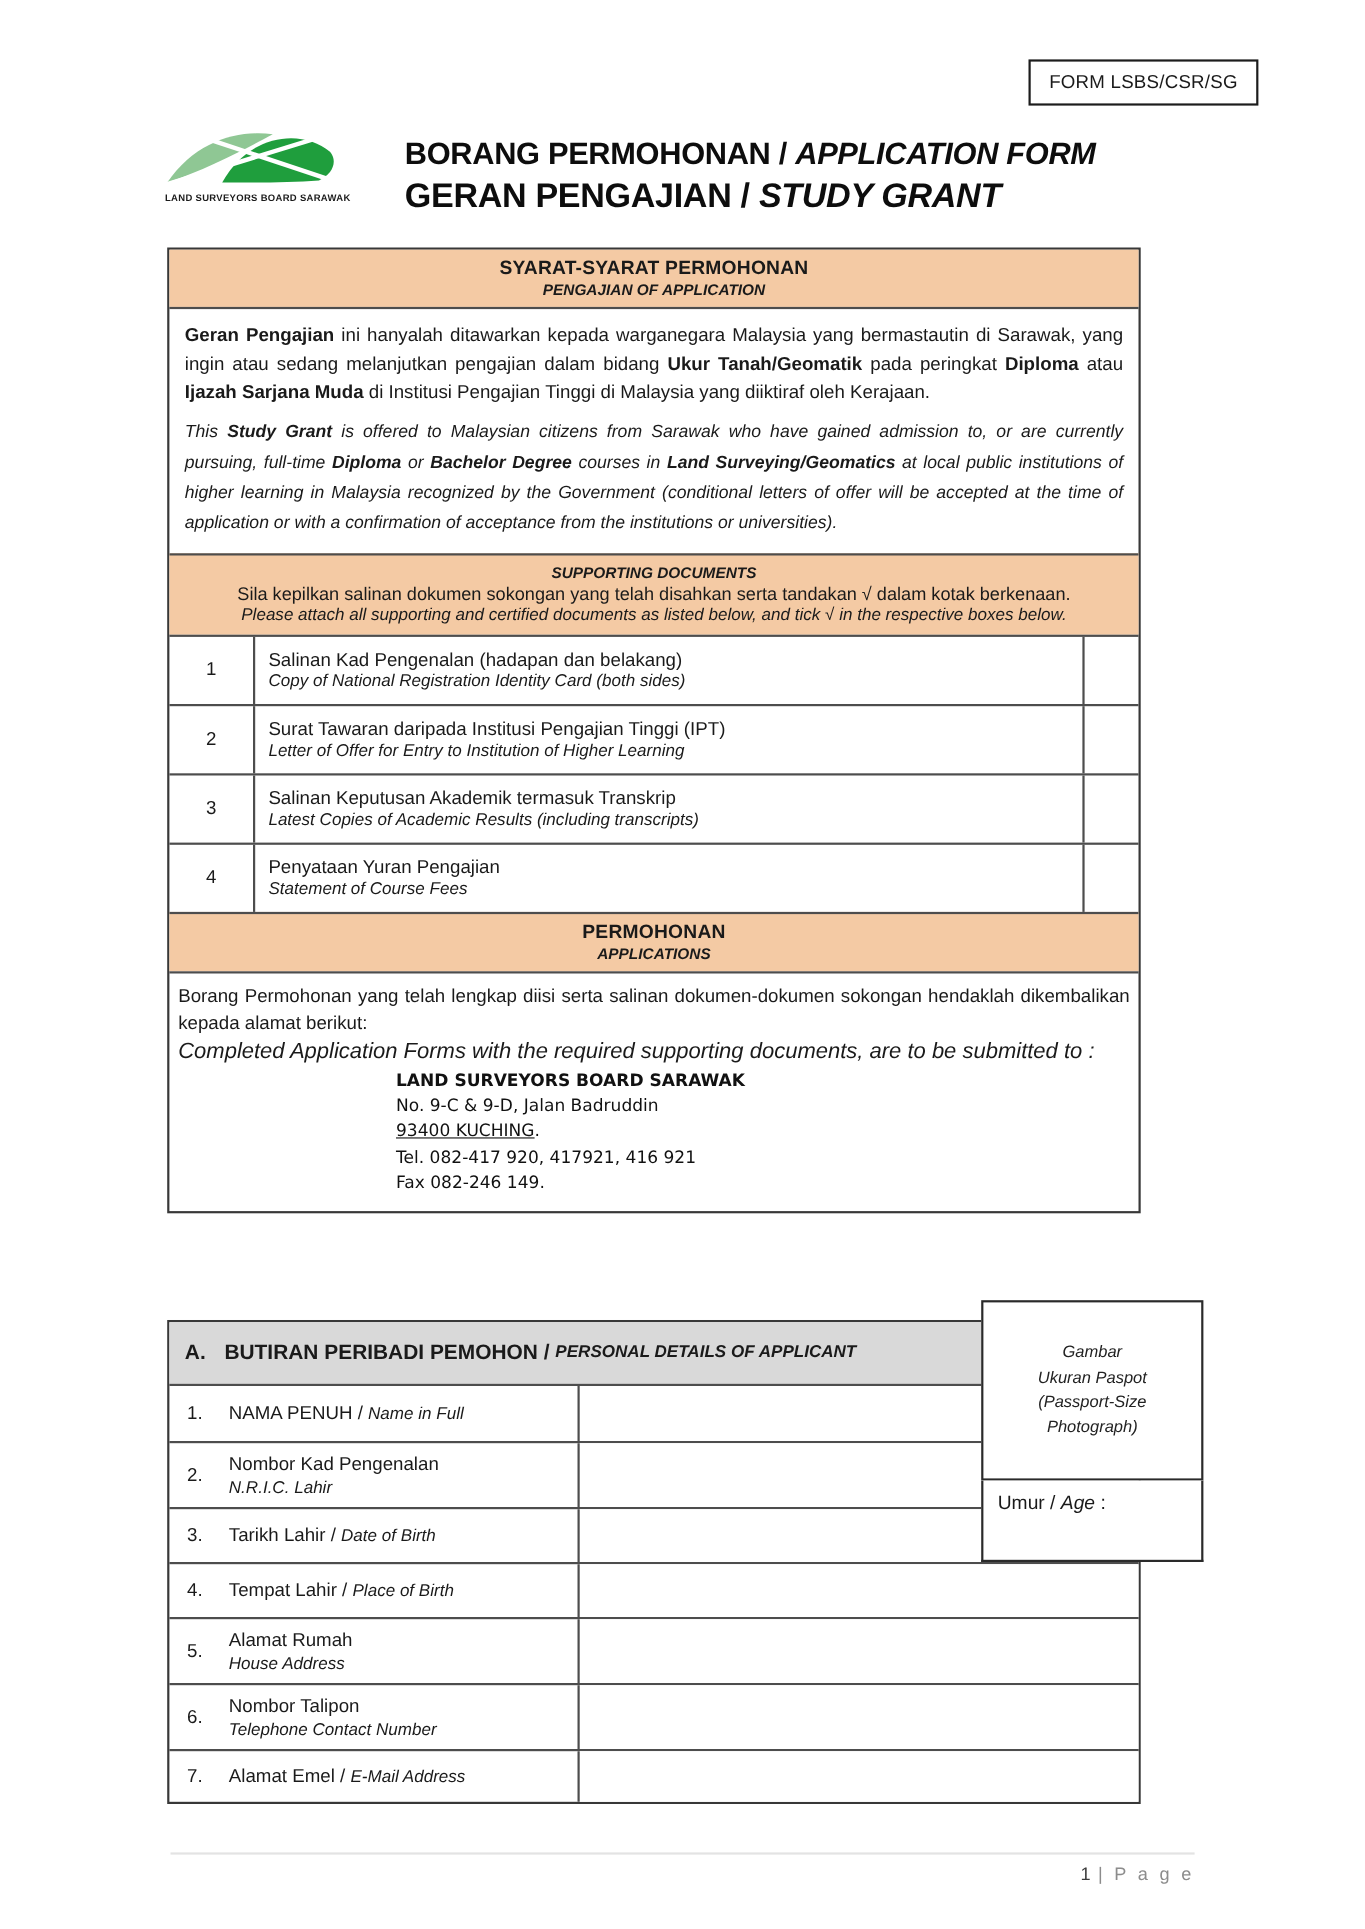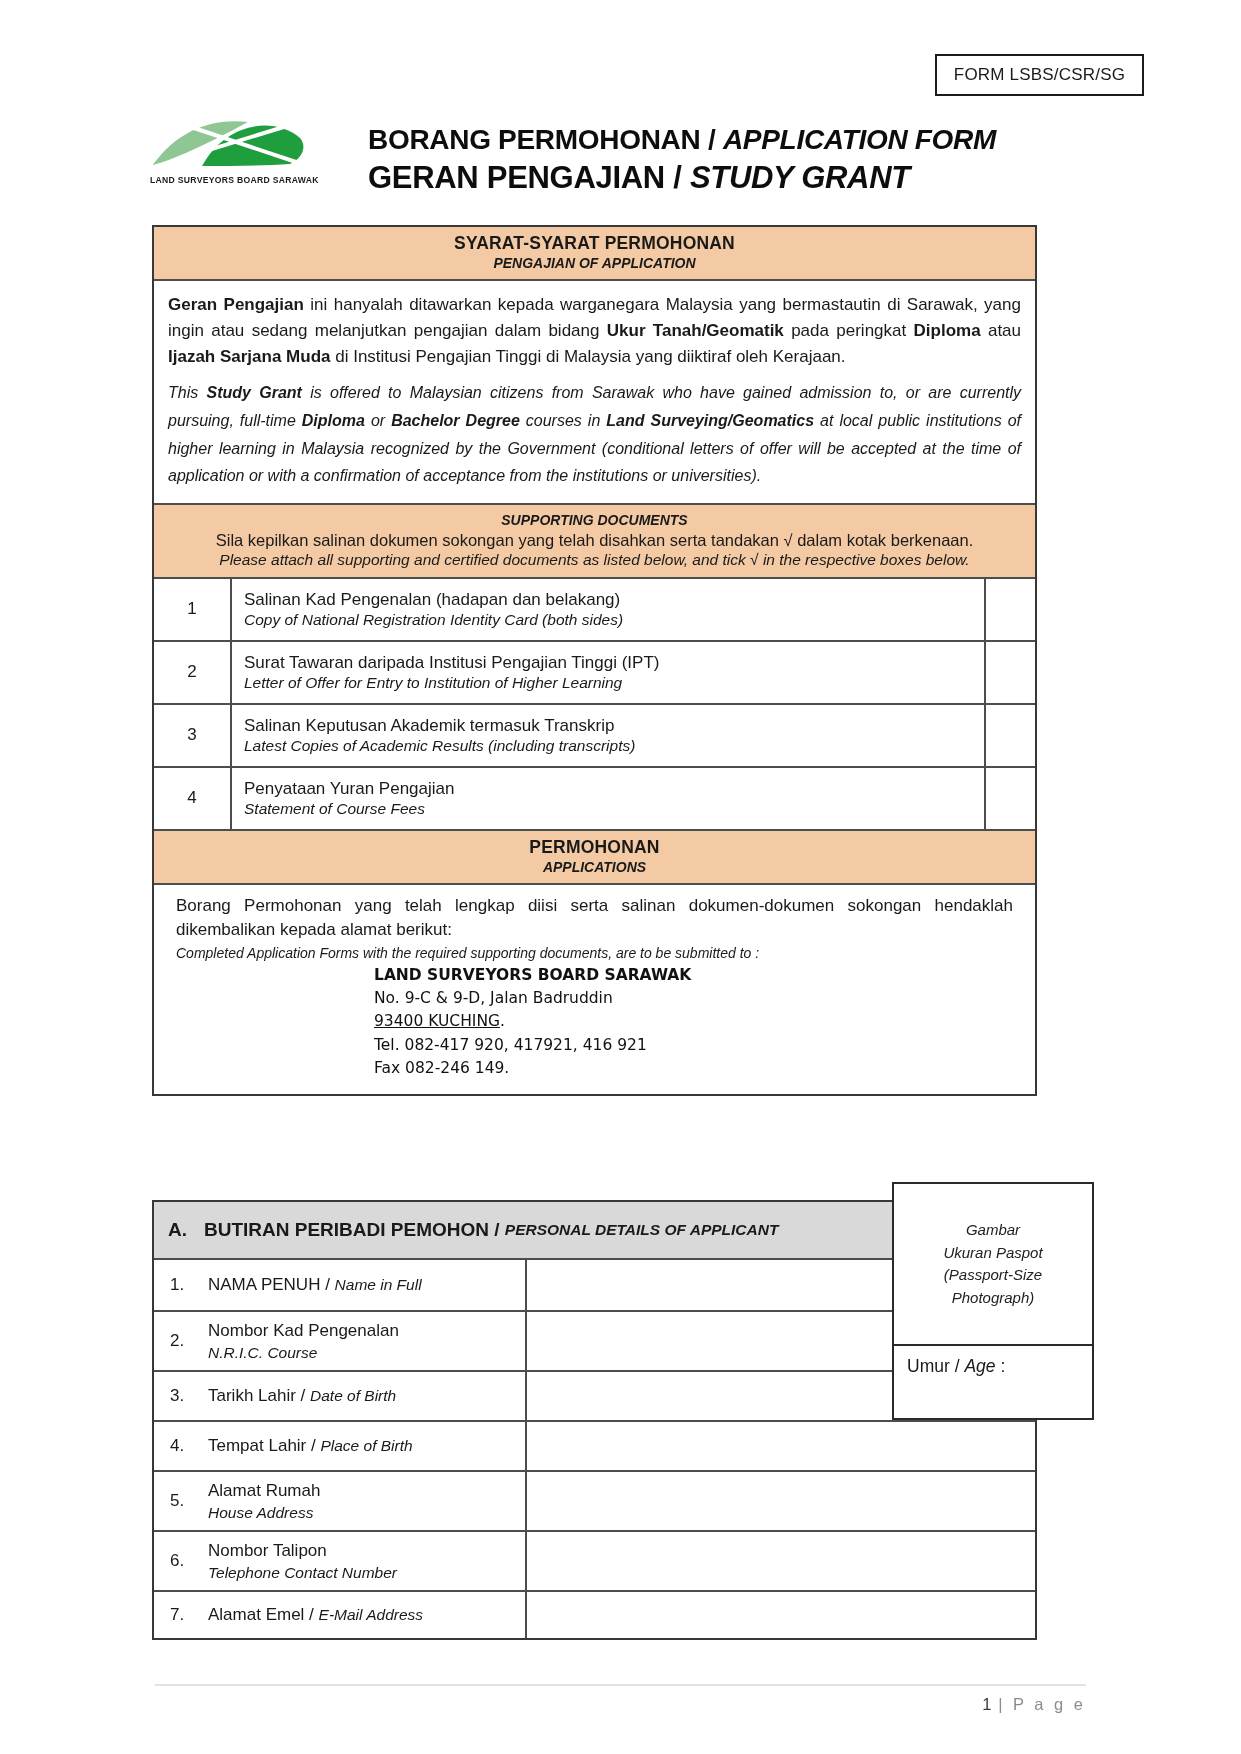--- a/index.html
+++ b/index.html
@@ -43,23 +43,23 @@
   .para-en { font-size:16px; font-style:italic; line-height:1.72; text-align:justify; margin:10px 0 0; }
   .doc-row { display:grid; grid-template-columns:78px 1fr 51px; min-height:61px; }
   .doc-num {
     display:flex; align-items:center; justify-content:center;
     font-size:17px; border-right:2px solid var(--border-dark,#4d4d4d);
   }
   .doc-desc { padding:6px 12px; display:flex; flex-direction:column; justify-content:center; }
   .doc-ms { font-size:17px; }
   .doc-en { font-size:15.5px; font-style:italic; margin-top:1px; }
   .doc-tick { border-left:2px solid var(--border-dark,#4d4d4d); }
-  .apps-body { padding:9px 22px 14px; }
+  .apps-body { padding:9px 8px 14px; }
   .apps-note { font-size:17px; line-height:1.42; text-align:justify; margin:0; }
-  .apps-note-en { font-size:14px; font-style:italic; margin:3px 0 0; }
+  .apps-note-en { font-size:20px; font-style:italic; margin:3px 0 0; }
   .address {
     margin-left:198px; margin-top:3px;
     font-family:"DejaVu Sans", sans-serif; font-size:15.5px; line-height:1.5; color:#111;
   }
   .addr-name { font-weight:700; }
   
   .section-a {
     position:absolute; left:152px; top:1200px; width:885px;
     border:2px solid #383838; box-sizing:border-box; background:#fff;
   }
@@ -212,21 +212,21 @@
         <span><span class="f-ms">NAMA PENUH</span><span class="f-sep"> / </span><span class="f-en">Name in Full</span></span>
       </div>
       <div class="f-input"></div>
     </div>
 
     <div class="f-row stacked" style="min-height:58px;">
       <div class="f-label">
         <span class="f-no">2.</span>
         <span>
             <span class="f-ms" style="display:block;">Nombor Kad Pengenalan</span>
-            <span class="f-en">N.R.I.C. Course</span>
+            <span class="f-en">N.R.I.C. Lahir</span>
           </span>
       </div>
       <div class="f-input"></div>
     </div>
 
     <div class="f-row" style="min-height:48px;">
       <div class="f-label">
         <span class="f-no">3.</span>
         <span><span class="f-ms">Tarikh Lahir</span><span class="f-sep"> / </span><span class="f-en">Date of Birth</span></span>
       </div>

